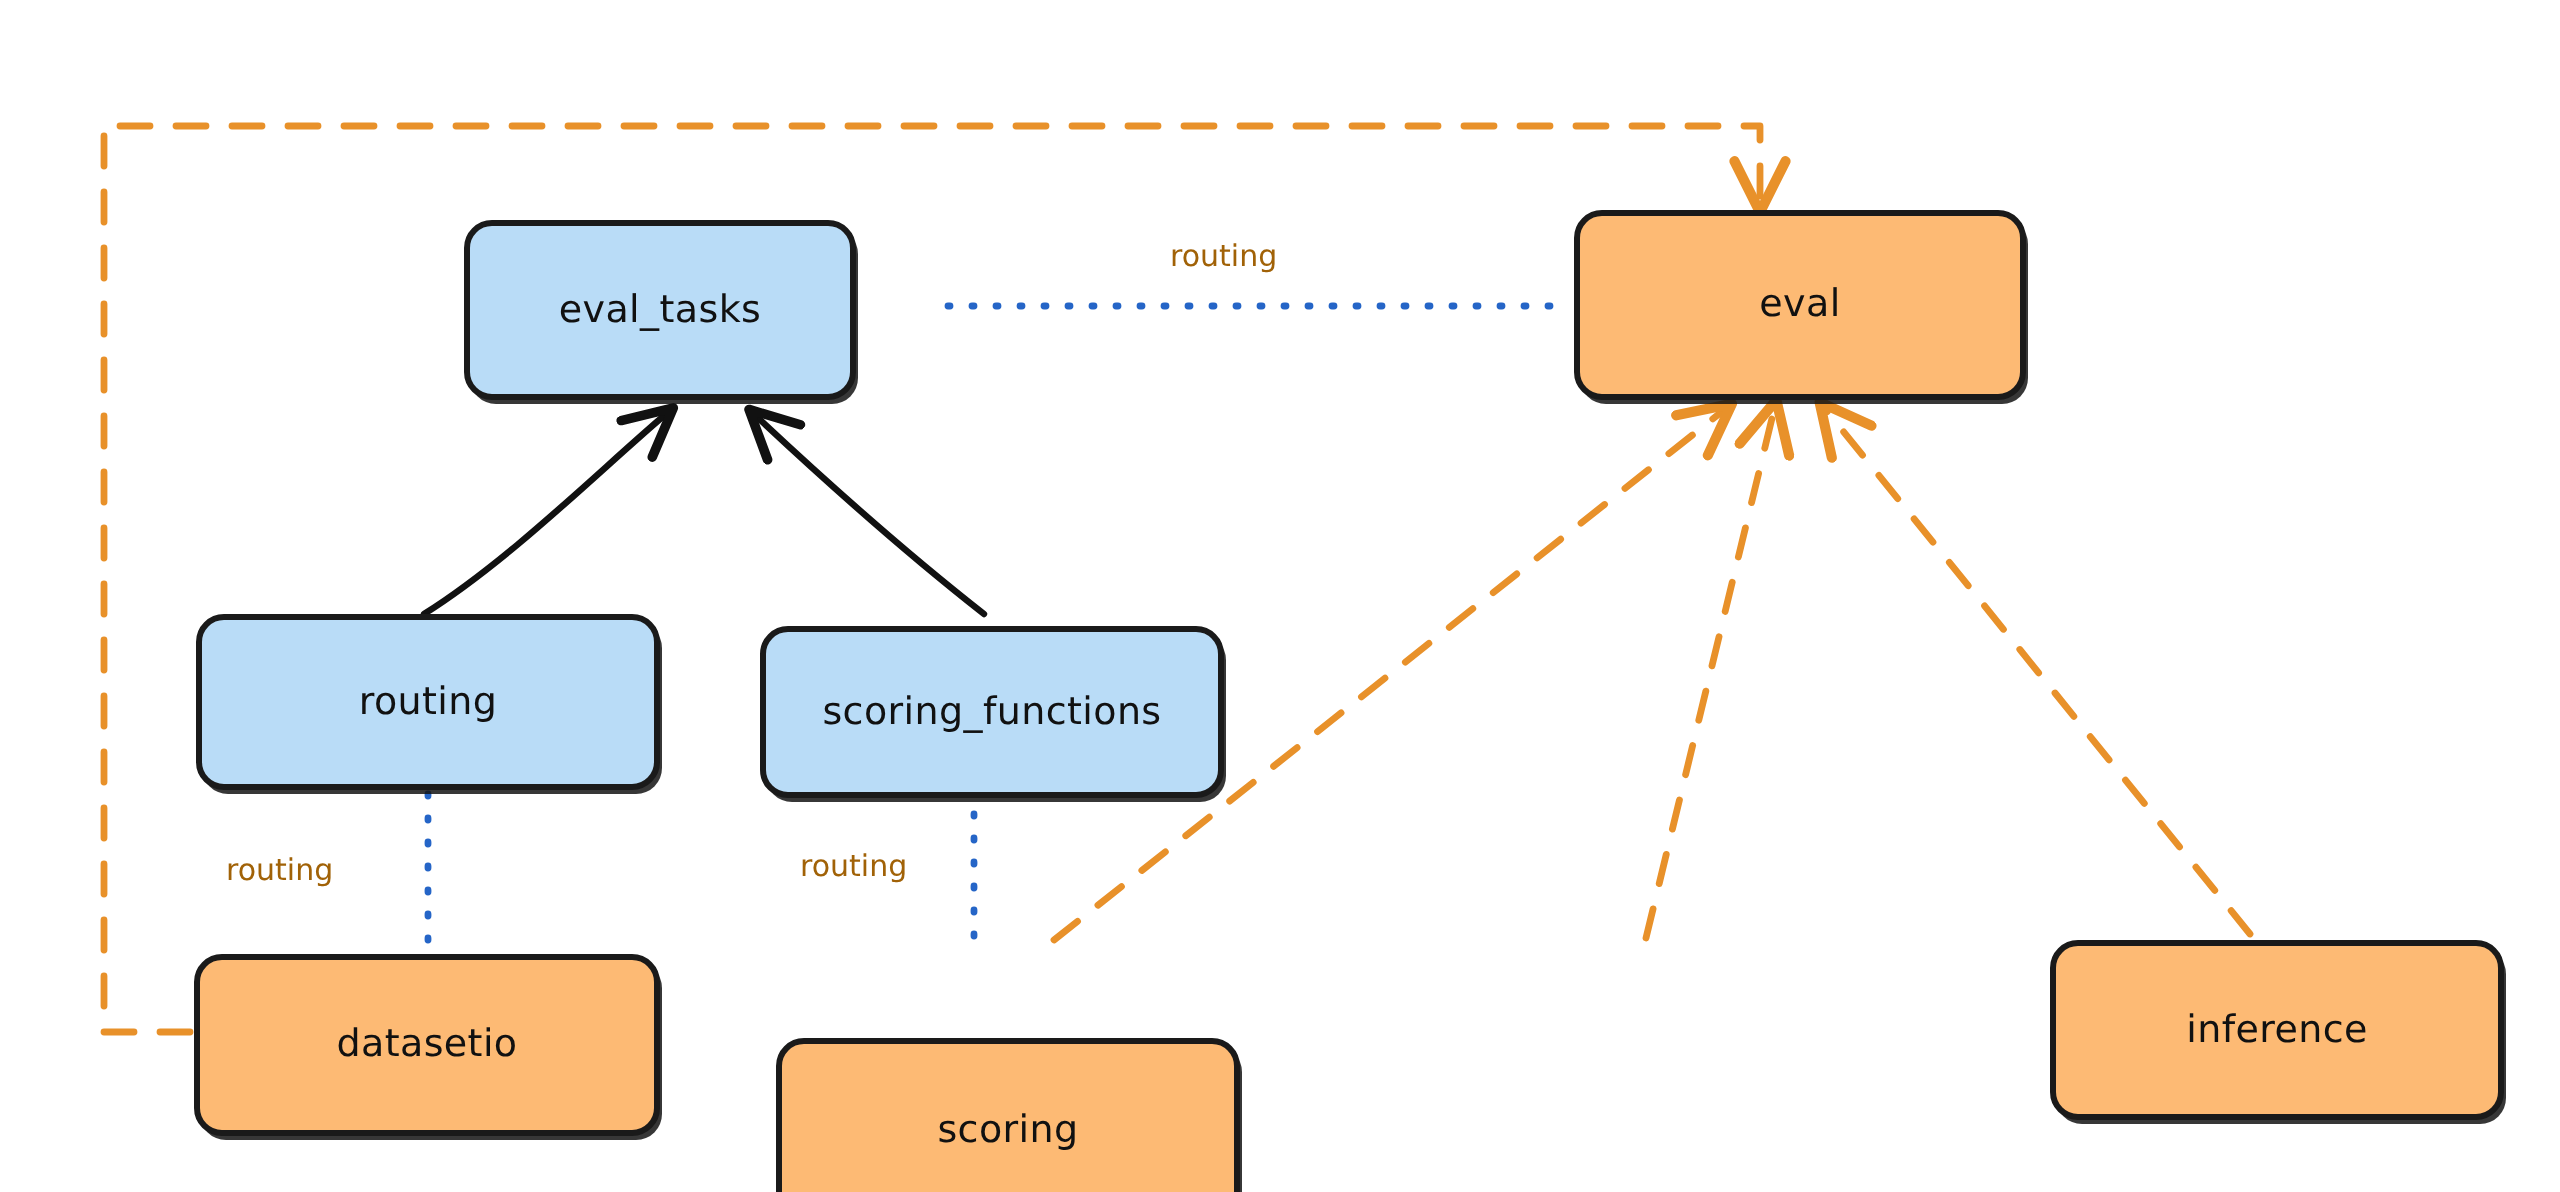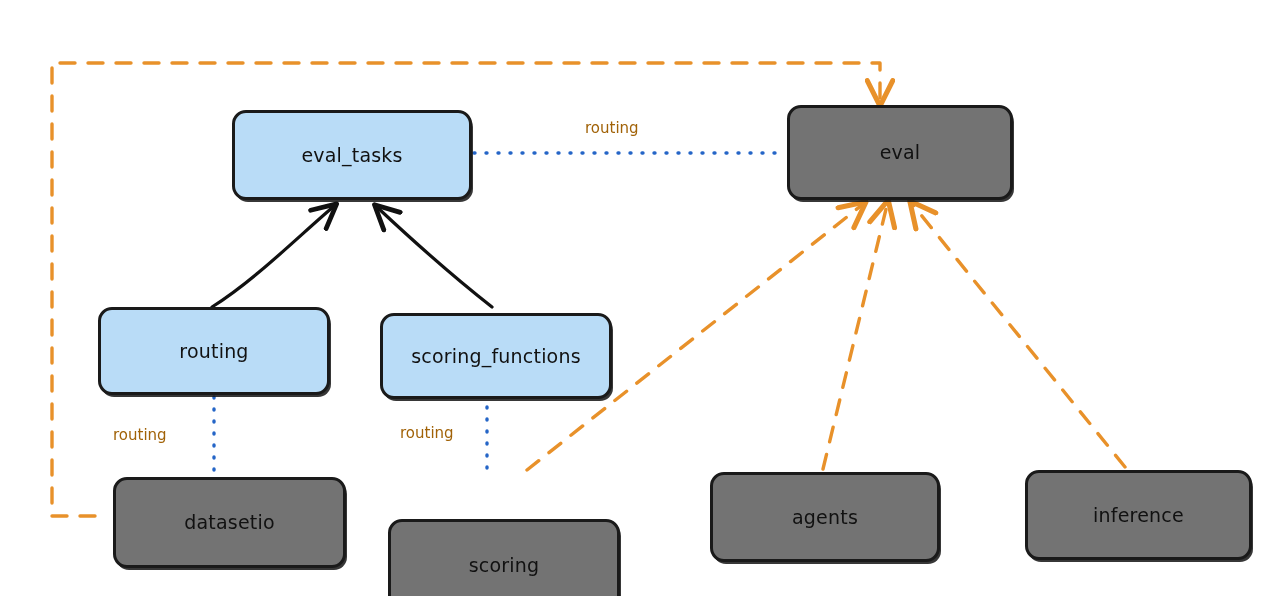--- a/index.html
+++ b/index.html
@@ -40,21 +40,21 @@
     font-family: "DejaVu Sans", sans-serif;
     font-size: 19px;
     color: #111111;
     letter-spacing: 0.2px;
     box-shadow: 2px 3px 0 -1px rgba(20,20,20,0.85);
   }
   .node.api {
     background: #b9dcf7;
   }
   .node.provider {
-    background: #737373;
+    background: #fdba74;
   }
   .node-label {
     display: block;
     line-height: 1.1;
     padding: 0 8px;
   }
   .edge-label {
     position: absolute;
     font-family: "DejaVu Sans", sans-serif;
     font-size: 15px;
@@ -101,47 +101,44 @@
       <path d="M527,470 L862,205" fill="none" stroke="#e8912a" stroke-width="3.4" stroke-linecap="round" stroke-dasharray="15 13" marker-end="url(#arrow-orange)"></path>
     </g>
     <g>
       <path d="M823,469 L887,205" fill="none" stroke="#e8912a" stroke-width="3.4" stroke-linecap="round" stroke-dasharray="15 13" marker-end="url(#arrow-orange)"></path>
     </g>
     <g>
       <path d="M1125,467 L913,205" fill="none" stroke="#e8912a" stroke-width="3.4" stroke-linecap="round" stroke-dasharray="15 13" marker-end="url(#arrow-orange)"></path>
     </g>
   </svg>
 
-  <div class="node api" id="node-eval_tasks" style="left:232px; top:110px; width:240px; height:90px;">
+  <div class="node api" id="node-eval_tasks" style="left:232px; top:110px; width:196px; height:90px;">
     <span class="node-label">eval_tasks</span>
   </div>
 
   <div class="node provider" id="node-eval" style="left:787px; top:105px; width:226px; height:95px;">
     <span class="node-label">eval</span>
   </div>
 
   <div class="node api" id="node-datasets" style="left:98px; top:307px; width:232px; height:88px;">
     <span class="node-label">routing</span>
   </div>
 
   <div class="node api" id="node-scoring_functions" style="left:380px; top:313px; width:232px; height:86px;">
     <span class="node-label">scoring_functions</span>
   </div>
 
-  <div class="node provider" id="node-datasetio" style="left:97px; top:477px; width:233px; height:91px;margin-left:16px;">
+  <div class="node provider" id="node-datasetio" style="left:97px; top:477px; width:233px; height:91px;">
     <span class="node-label">datasetio</span>
   </div>
 
   <div class="node provider" id="node-scoring" style="left:388px; top:475px; width:232px; height:92px;margin-top:44px;">
     <span class="node-label">scoring</span>
   </div>
 
-  <div class="node provider" id="node-agents" style="left:710px; top:472px; width:230px; height:90px;">
-    <span class="node-label">agents</span>
-  </div>
 
   <div class="node provider" id="node-inference" style="left:1025px; top:470px; width:227px; height:90px;">
     <span class="node-label">inference</span>
   </div>
 
   <div class="edge-label" style="left:585px; top:119px;">routing</div>
 
   <div class="edge-label" style="left:113px; top:426px;">routing</div>
 
   <div class="edge-label" style="left:400px; top:424px;">routing</div>

